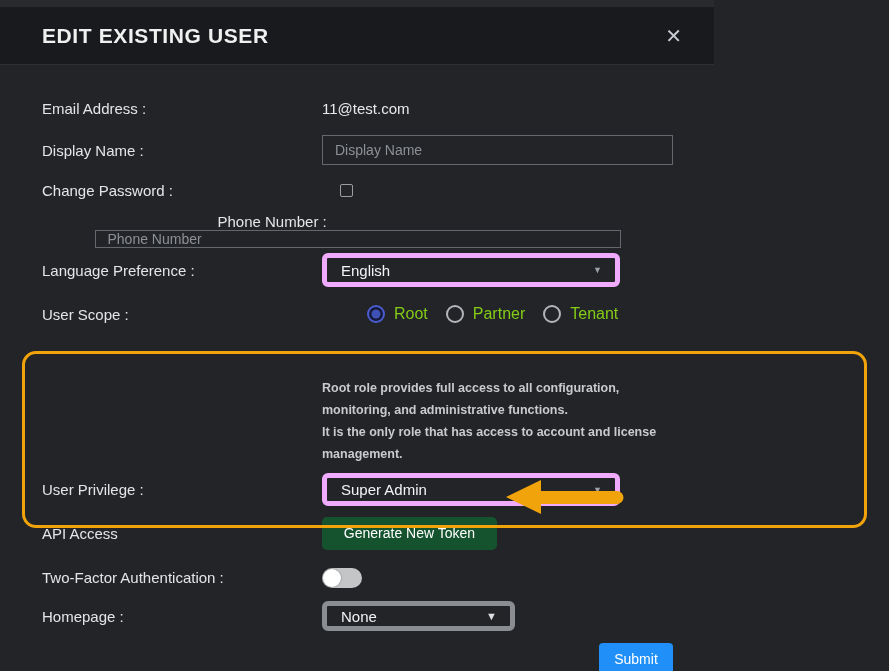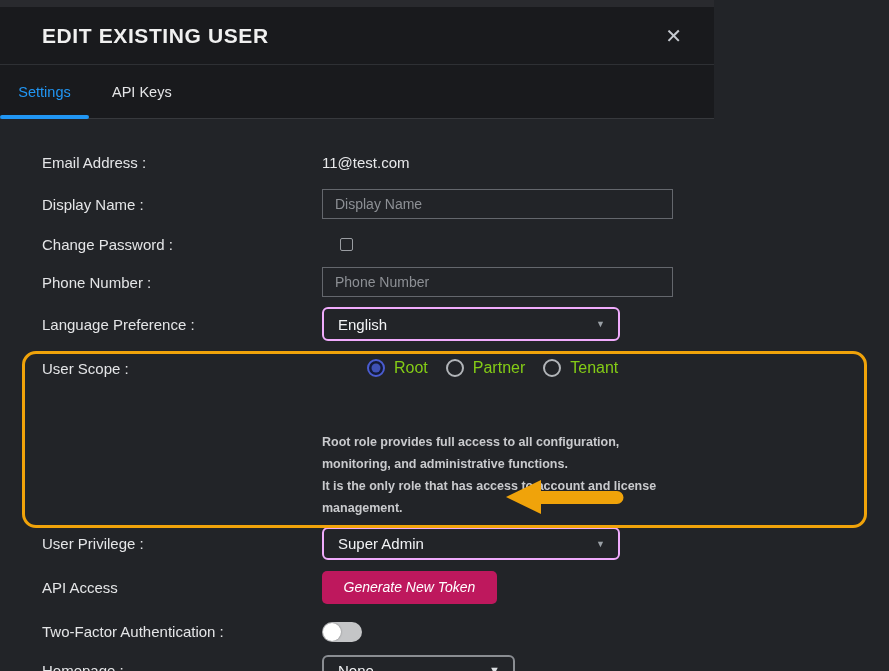--- a/index.html
+++ b/index.html
@@ -34,24 +34,24 @@
   .r-display { height:30px; margin-bottom:14px; }
   .text-input { width:526px; height:30px; background:transparent; border:1px solid #64676d;
         border-radius:0; color:#e8e9eb; font-size:14px; padding:0 12px;
         font-family:"Liberation Sans", sans-serif; }
   .text-input::placeholder { color:#8d9095; }
 
   .r-checkbox { height:22px; margin-bottom:12px;gap:8px; }
   .checkbox { width:13px; height:13px; border:1px solid #9a9da2; border-radius:2px;
         margin-left:10px; background:transparent; cursor:pointer; }
 
-  .r-phone { height:30px; margin-bottom:10px; }
+  .r-phone { height:30px; margin-bottom:10px;flex-direction:column; }
 
   .r-select { height:34px; margin-bottom:12px; }
-  .select-box { position:relative; width:298px; height:34px; border:2px solid #f0abfc;
+  .select-box { position:relative; width:298px; height:34px; border:5px solid #f0abfc;
         border-radius:6px; display:flex; align-items:center; padding:4px 14px;
         color:#f2f3f5; font-size:15px; cursor:pointer; background:transparent; }
   .select-caret { position:absolute; right:13px; top:50%; transform:translateY(-50%);
         color:#9aa0a6; font-size:11px; }
 
   .r-scope { height:30px; margin-top:2px; margin-bottom:6px;gap:45px; }
   .radio-group { display:flex; align-items:center; gap:10px; }
   .radio-opt { display:flex; align-items:center; gap:9px; margin-right:8px; cursor:pointer; }
   .radio-circle { width:18px; height:18px; border-radius:50%; border:2px solid #b2b5b9;
         background:transparent; position:relative; flex-shrink:0; }
@@ -60,22 +60,22 @@
         width:9px; height:9px; border-radius:50%; background:#3f51b5;
         transform:translate(-50%,-50%); }
   .radio-text { color:#84cc16; font-size:16px; }
 
   .r-desc { margin-left:280px; margin-bottom:8px;margin-top:48px; }
   .desc-line { color:#c9cacd; font-size:12.5px; font-weight:700; line-height:22px; }
 
   .r-privilege { height:33px; margin-bottom:10px; }
 
   .r-api { height:34px; margin-bottom:17px; }
-  .gen-token-btn { width:175px; height:33px; background:#be185d; border:none; border-radius:5px;
-        color:#ffffff; font-size:14px; cursor:pointer; font-family:"Liberation Sans", sans-serif;font-style:italic; }
+  .gen-token-btn { width:175px; height:33px; background:#14532d; border:none; border-radius:5px;
+        color:#ffffff; font-size:14px; cursor:pointer; font-family:"Liberation Sans", sans-serif; }
 
   .r-2fa { height:21px; margin-bottom:13px; }
   .toggle { width:40px; height:20px; background:#c4c5c7; border-radius:10px; position:relative;
         cursor:pointer; }
   .toggle-knob { position:absolute; left:1px; top:1px; width:18px; height:18px; background:#ffffff;
         border-radius:50%; box-shadow:0 0 2px rgba(0,0,0,0.4); }
 
   .r-homepage { height:30px; margin-bottom:12px; }
   .select-box.small { width:193px; height:30px; border-color:#8a8d92; }
   .select-arrow { position:absolute; right:13px; top:50%; transform:translateY(-50%);
@@ -94,29 +94,20 @@
 <body>
 
 <div class="modal">
   <div class="top-strip"></div>
 
   <div class="header">
     <div class="title">EDIT EXISTING USER</div>
     <div class="close-btn">✕</div>
   </div>
 
-  <div class="tabbar">
-    <div class="tab active">
-      <span>Settings</span>
-      <span class="tab-underline"></span>
-    </div>
-    <div class="tab inactive">
-      <span>API Keys</span>
-    </div>
-  </div>
 
   <div class="content">
 
     <div class="row r-email">
       <div class="row-label">Email Address :</div>
       <div class="email-value">11@test.com</div>
     </div>
 
     <div class="row r-display">
       <div class="row-label">Display Name :</div>

